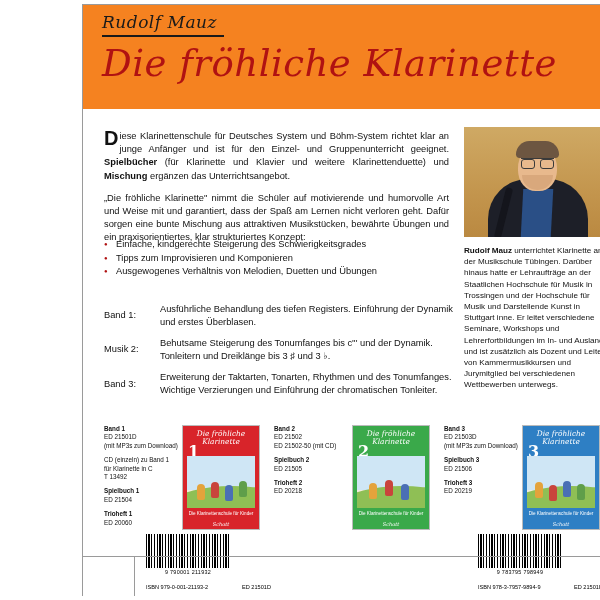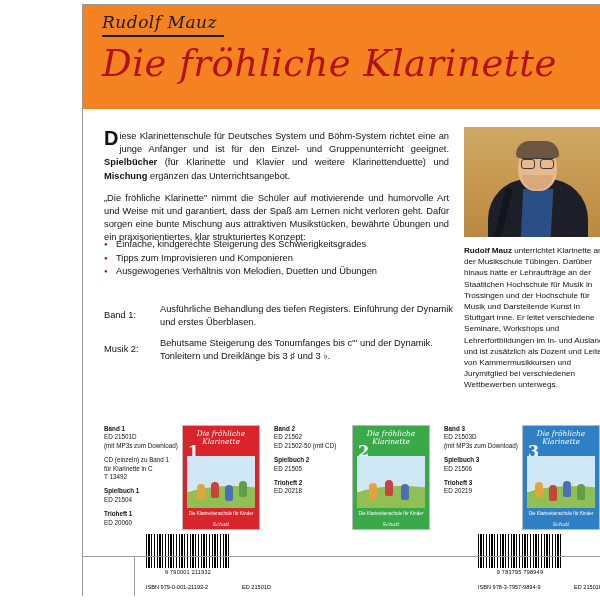--- a/index.html
+++ b/index.html
@@ -389,39 +389,43 @@
 
 <div class="page">
 
   <div class="header-band"></div>
   <div class="author">Rudolf Mauz</div>
   <div class="author-underline"></div>
   <div class="main-title">Die fröhliche Klarinette</div>
 
   <div class="intro">
     <p>
-      <span class="dropcap">D</span><span>iese Klarinettenschule für Deutsches System und Böhm-System richtet eine an junge Anfänger und ist für den Einzel- und Gruppenunterricht geeignet. </span><b>Spielbücher</b><span> (für Klarinette und Klavier und weitere Klarinettenduette) und </span><b>Mischung</b><span> ergänzen das Unterrichtsangebot.</span>
+      <span class="dropcap">D</span><span>iese Klarinettenschule für Deutsches System und Böhm-System richtet klar an junge Anfänger und ist für den Einzel- und Gruppenunterricht geeignet. </span><b>Spielbücher</b><span> (für Klarinette und Klavier und weitere Klarinettenduette) und </span><b>Mischung</b><span> ergänzen das Unterrichtsangebot.</span>
     </p>
     <p>„Die fröhliche Klarinette" nimmt die Schüler auf motivierende und humorvolle Art und Weise mit und garantiert, dass der Spaß am Lernen nicht verloren geht. Dafür sorgen eine bunte Mischung aus attraktiven Musikstücken, bewährte Übungen und ein praxisorientiertes, klar strukturiertes Konzept:</p>
   </div>
 
   <div class="bullets">
     <div class="bl">Einfache, kindgerechte Steigerung des Schwierigkeitsgrades</div>
     <div class="bl">Tipps zum Improvisieren und Komponieren</div>
     <div class="bl">Ausgewogenes Verhältnis von Melodien, Duetten und Übungen</div>
   </div>
 
   <div class="bands">
     <div class="band-row">
       <div class="band-label">Band 1:</div>
       <div class="band-text">Ausführliche Behandlung des tiefen Registers. Einführung der Dynamik und erstes Überblasen.</div>
     </div>
     <div class="band-row">
       <div class="band-label">Musik 2:</div>
       <div class="band-text">Behutsame Steigerung des Tonumfanges bis c''' und der Dynamik. Tonleitern und Dreiklänge bis 3 ♯ und 3 ♭.</div>
+    </div>
+    <div class="band-row">
+      <div class="band-label">Band 3:</div>
+      <div class="band-text">Erweiterung der Taktarten, Tonarten, Rhythmen und des Tonumfanges. Wichtige Verzierungen und Einführung der chromatischen Tonleiter.</div>
     </div>
   </div>
 
   <div class="portrait">
     <div class="wall"></div>
     <div class="body"></div>
     <div class="shirt"></div>
     <div class="clarinet"></div>
     <div class="head"></div>
     <div class="hair"></div>

